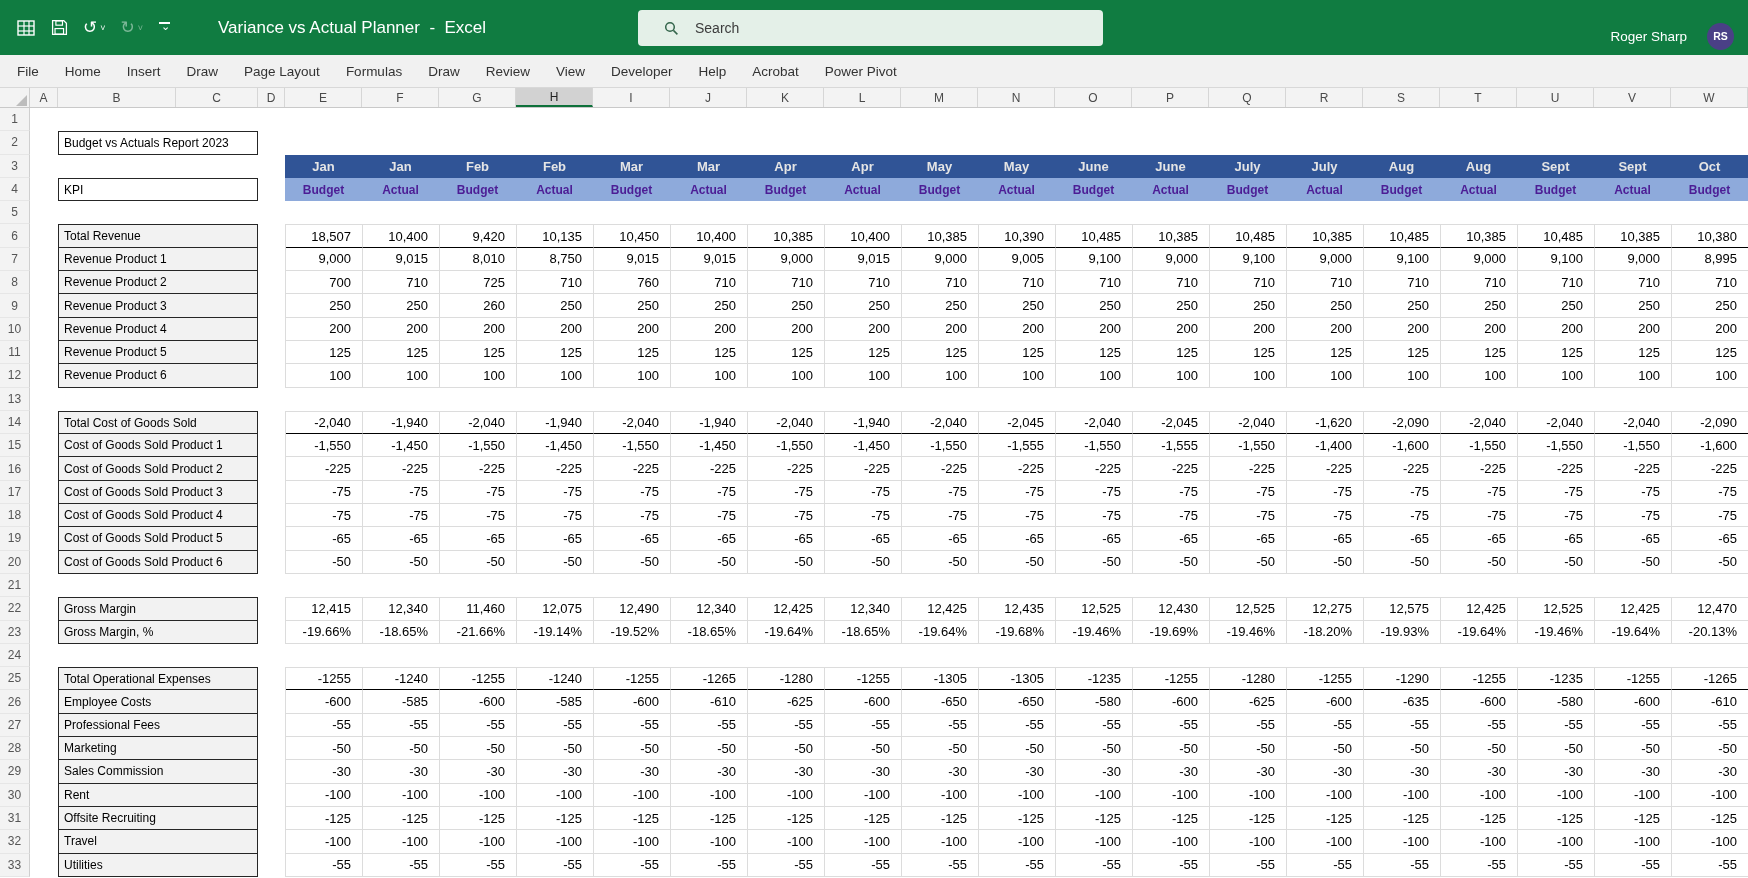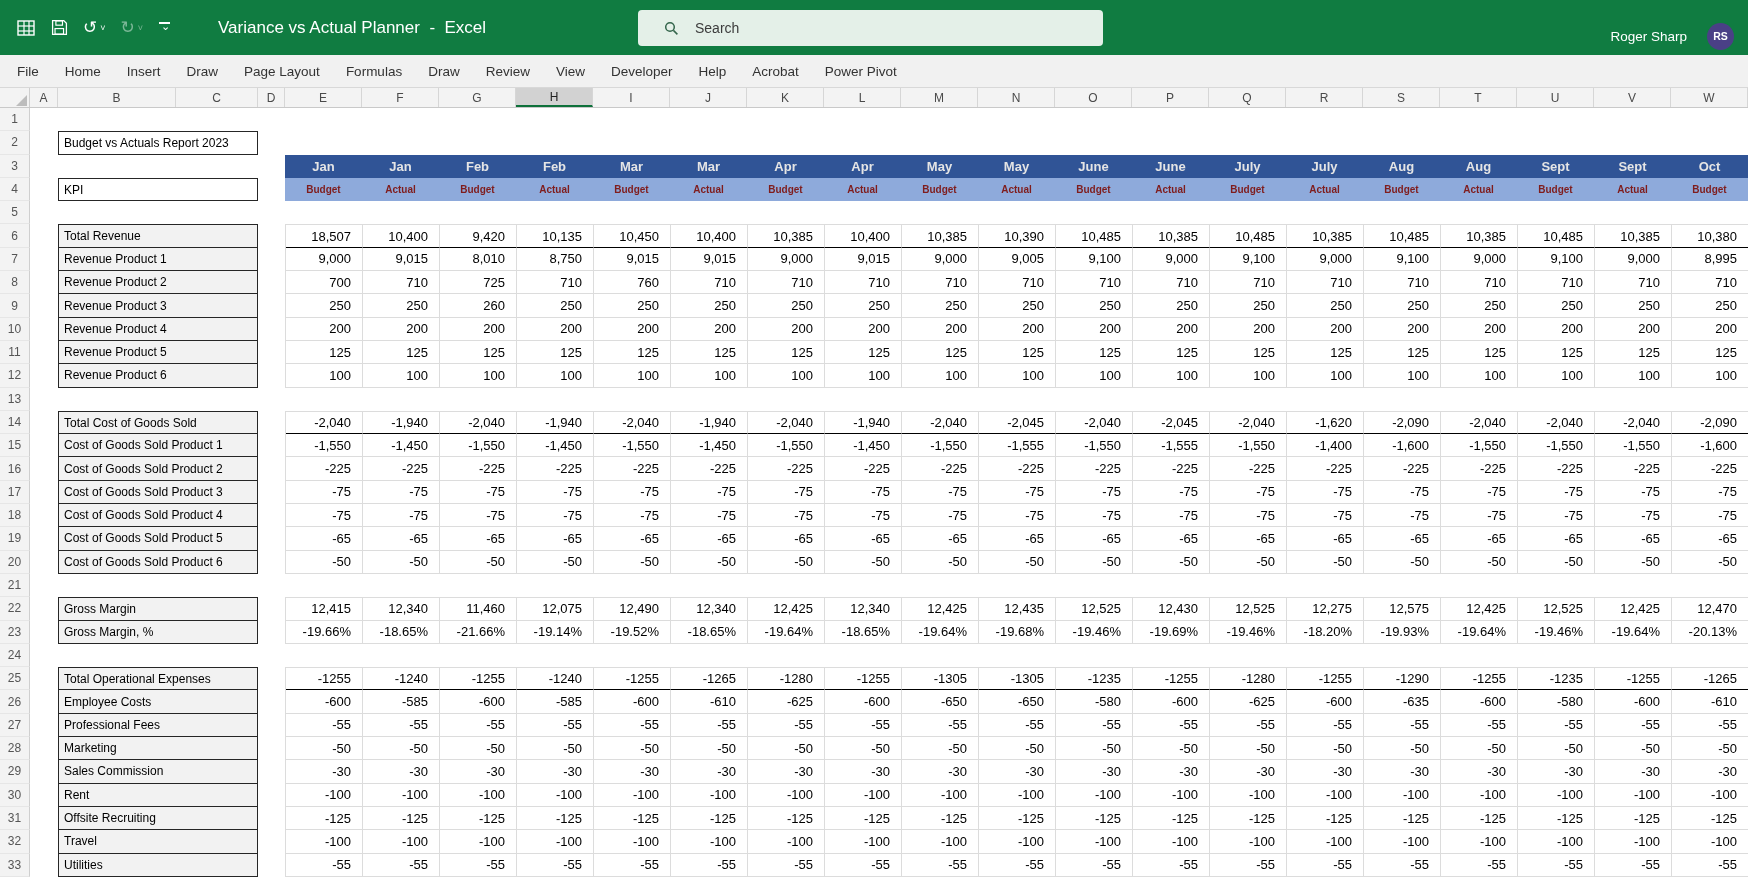--- a/index.html
+++ b/index.html
@@ -45,21 +45,21 @@
     display:flex;align-items:center;justify-content:center;font-size:12px;color:#555}
   .sp{flex:none}
   .lbx{width:200px;flex:none;border:1px solid #262626;border-top:none;background:#F2F2F2;font-size:12px;
     color:#000;display:flex;align-items:center;padding-left:5px;white-space:nowrap;overflow:hidden}
   .lbx.start{border-top:1px solid #262626}
   .lbx.white{background:#fff}
   .mbar,.sbar,.dbar{display:flex;flex:none}
   .dbar{border-left:1px solid #DCDCDC}
   .mc{width:77px;flex:none;background:#305496;color:#e5e5e5;font-size:13px;font-weight:600;
     display:flex;align-items:center;justify-content:center}
-  .sc{width:77px;flex:none;background:#8EAADB;color:#7f1d1d;font-size:10px;font-weight:600;
+  .sc{width:77px;flex:none;background:#8EAADB;color:#4c1d95;font-size:12px;font-weight:600;
     display:flex;align-items:center;justify-content:center}
   .dc{width:77px;flex:none;font-size:13px;color:#000;display:flex;align-items:center;justify-content:flex-end;
     padding-right:11px;border-right:1px solid #DCDCDC;border-bottom:1px solid #DCDCDC;background:#fff}
   .dc.bs{border-top:1px solid #DCDCDC}
   .dc.tot{border-bottom:1px solid #000}
 </style>
 </head>
 <body>
 
 <div class="app">

